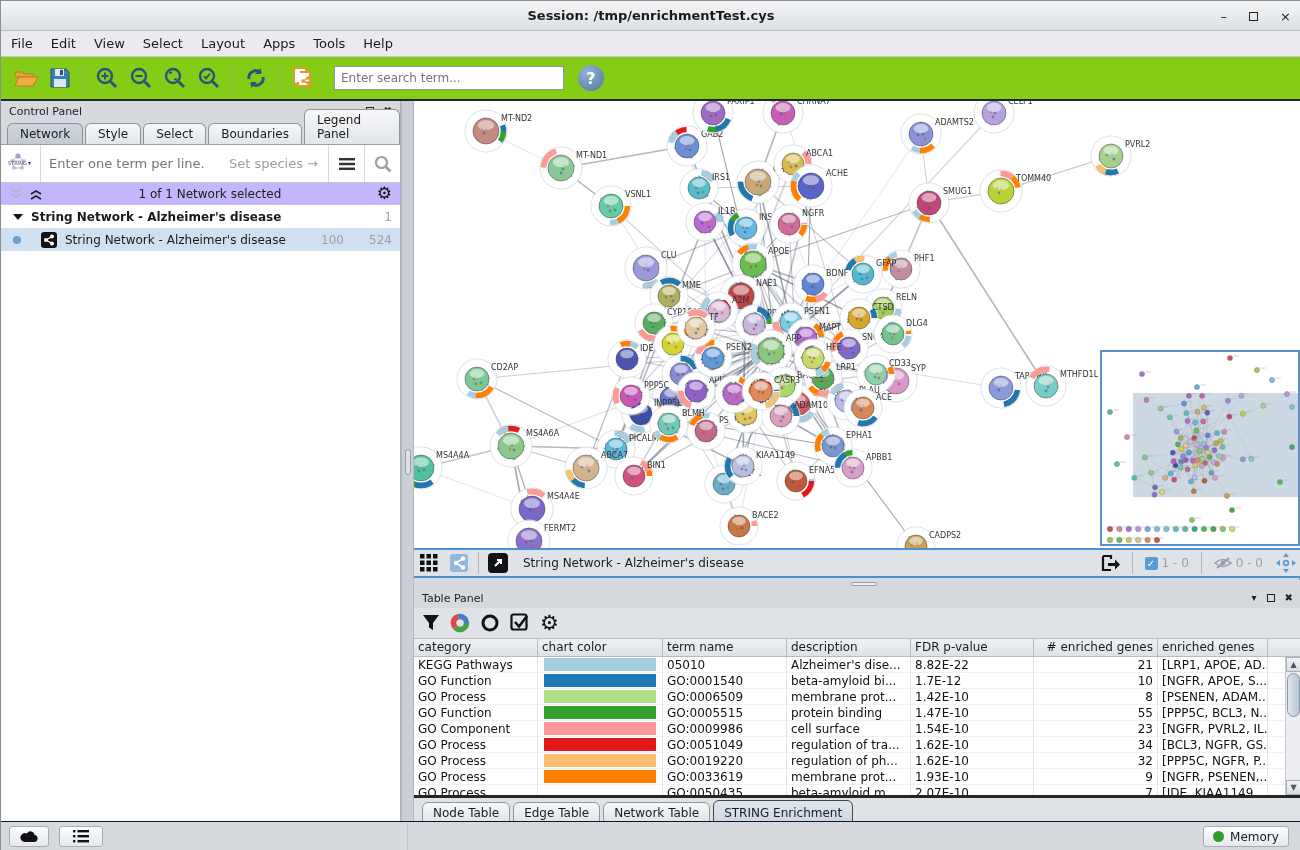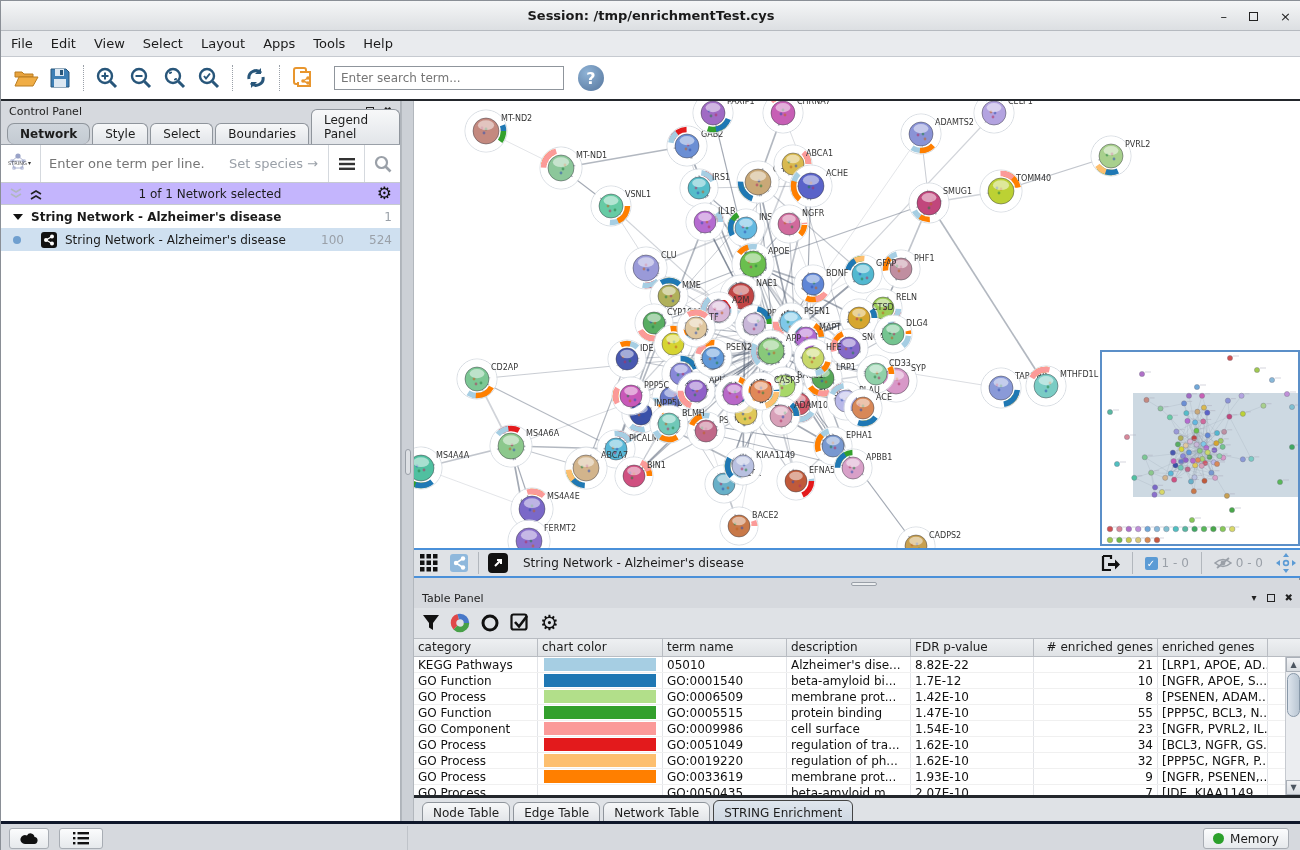--- a/index.html
+++ b/index.html
@@ -14,21 +14,21 @@
   .winbtns { position:absolute; right:10px; top:0; height:30px; display:flex; align-items:center; gap:22px; }
   .winbtn { font-size:13px; color:#222; cursor:default; line-height:1; }
   .winbtn.sq { width:9px; height:9px; border:1.5px solid #222; }
 
   
   .menubar { position:absolute; left:0; top:30px; width:1300px; height:26px; background:#e9ebee;
     border-bottom:1px solid #c6cad0; display:flex; align-items:center; padding-left:10px; gap:18px; }
   .menuitem { font-size:13px; color:#1c1c1c; }
 
   
-  .toolbar { position:absolute; left:0; top:56px; width:1300px; height:42px; background:#ffffff;
+  .toolbar { position:absolute; left:0; top:56px; width:1300px; height:42px; background:#84cc16;
     display:flex; align-items:center; padding-left:8px; }
   .tbtn { width:34px; height:32px; display:flex; align-items:center; justify-content:center; }
   .tsep { width:1px; height:26px; border-left:1px dotted #9aa0a8; margin:0 6px; }
   .searchwrap { margin-left:14px; }
   .searchwrap input { width:230px; height:24px; border:1px solid #8f959c; font-size:12px; padding:0 6px;
     font-family:inherit; background:#fff; color:#333; }
   .helpbtn { margin-left:14px; width:26px; height:26px; border-radius:50%;
     background:radial-gradient(circle at 35% 30%, #8fb3d6, #55759c); color:#fff; font-weight:bold;
     font-size:16px; display:flex; align-items:center; justify-content:center; }
 
@@ -37,21 +37,21 @@
 
   
   .cpanel { position:absolute; left:0; top:0; width:400px; height:722px; background:#fff; border-right:1px solid #aeb3ba; }
   .phead { height:20px; background:#d6d9de; display:flex; align-items:center; padding:0 8px; font-size:11px; color:#222; }
   .phead .ptitle { flex:1; }
   .phead .pbtn { margin-left:10px; font-size:10px; color:#222; line-height:1; }
   .phead .pbtn.sq { width:8px; height:8px; border:1.3px solid #222; }
   .cp-tabs { height:24px; background:#d6d9de; display:flex; align-items:flex-end; padding-left:6px; gap:2px; border-bottom:1px solid #9aa0a8; }
   .cp-tab { font-size:12px; color:#1c1c1c; padding:3px 12px 3px; border:1px solid #8f959c; border-bottom:none;
     border-radius:6px 6px 0 0; background:linear-gradient(#f7f8f9,#e2e5e9); }
-  .cp-tab.active { background:linear-gradient(#cfd5dc,#c3cad2); font-weight:bold;border-radius:7px; }
+  .cp-tab.active { background:linear-gradient(#cfd5dc,#c3cad2); font-weight:normal; }
   .stringbar { height:38px; background:#fff; border-bottom:1px solid #c6cad0; display:flex; align-items:center; }
   .stringlogo { width:40px; height:100%; display:flex; align-items:center; justify-content:center; border-right:1px solid #d5d9de; }
   .stringbar input { flex:1; border:none; outline:none; font-size:13px; color:#a16207; padding:0 8px; font-family:inherit; min-width:0; }
   .species { font-size:13px; color:#9aa0a8; padding-right:10px; white-space:nowrap; }
   .sq-ic { width:36px; height:100%; display:flex; align-items:center; justify-content:center; border-left:1px solid #d5d9de; }
   .selrow { height:22px; background:#c4b5fd; border-bottom:1px solid #c6cad0; display:flex; align-items:center; padding:0 8px; }
   .selrow .seltext { flex:1; text-align:center; font-size:12px; color:#1c1c1c; }
   .gearchar { font-size:17px; color:#111; line-height:1; }
   .treerow { height:23px; display:flex; align-items:center; font-size:12px; color:#1a1a1a; padding:0 8px; background:#fff; }
   .treerow.sel { background:#cfe0f0; }
@@ -95,21 +95,21 @@
     font-size:8px; color:#4c5560; background:linear-gradient(#f2f3f5,#d9dde2); border:1px solid #aab0b8; }
   .vthumb { position:absolute; left:1px; top:16px; width:13px; height:44px; border:1px solid #8898a8; border-radius:7px;
     background:linear-gradient(90deg,#dde4ec,#b9c6d3); }
   .tp-bottomline { height:3px; background:#23272c; }
   .tp-tabs { height:28px; display:flex; align-items:flex-start; padding:2px 14px 0 8px; gap:3px; background:#dfe2e6; }
   .tp-tab { font-size:12px; color:#1c1c1c; padding:3px 10px; border:1px solid #8f959c; border-radius:6px 6px 0 0;
     background:linear-gradient(#f7f8f9,#e0e3e7); margin-top:2px; }
   .tp-tab.active { background:linear-gradient(#dfe6ee,#cdd6e0); border:1.5px solid #444; margin-top:0; padding-top:5px; }
 
   
-  .statusbar { position:absolute; left:0; top:820px; width:1300px; height:30px; background:#d6d9de; border-top:3px solid #0f172a; }
+  .statusbar { position:absolute; left:0; top:820px; width:1300px; height:30px; background:#d6d9de; border-top:1px solid #0f172a; }
   .sb-div { position:absolute; left:406px; top:2px; width:1px; height:26px; background:#bfc3c9; }
   .sbtn { position:absolute; top:4px; height:21px; border:1px solid #a8adb4; border-radius:3px;
     background:linear-gradient(#fbfcfd,#e6e9ec); display:flex; align-items:center; justify-content:center; }
   .membtn { right:12px; width:86px; gap:6px; font-size:12px; color:#1c1c1c; }
   .greendot { width:11px; height:11px; border-radius:50%; background:#2ba02b; }
 
   svg text { font-family:"DejaVu Sans","Liberation Sans",sans-serif; }
 </style>
 </head>
 <body>

